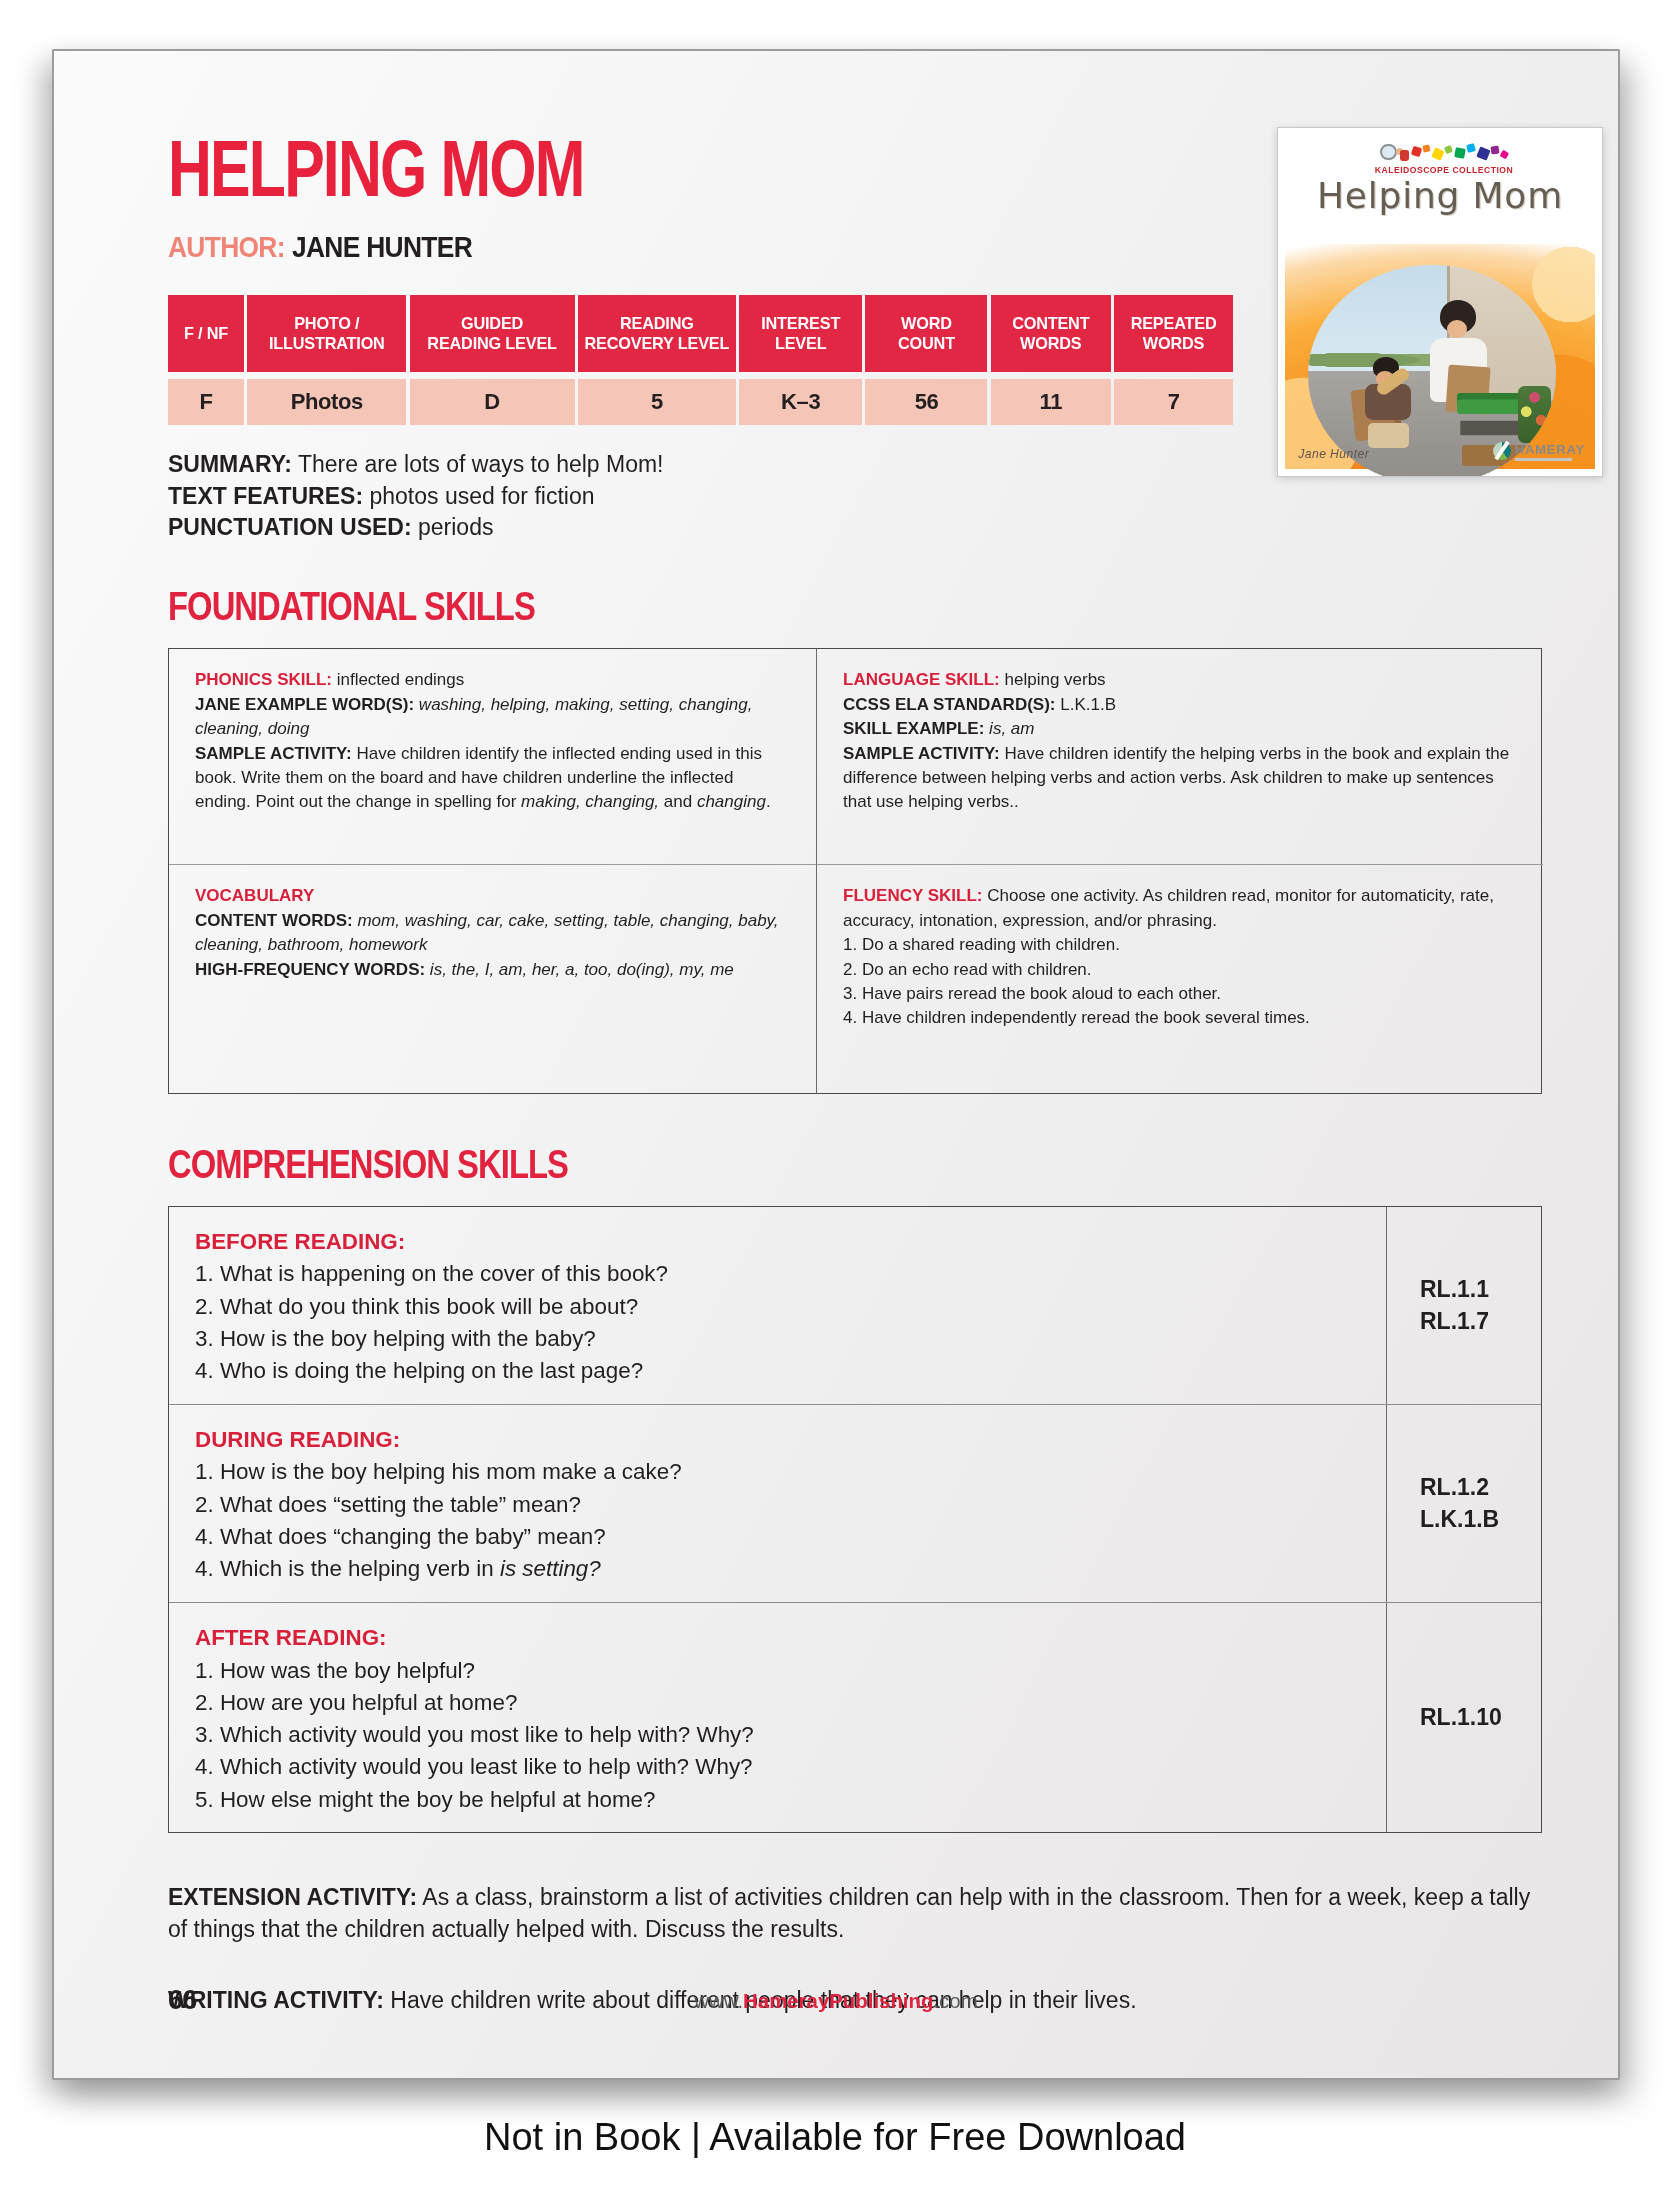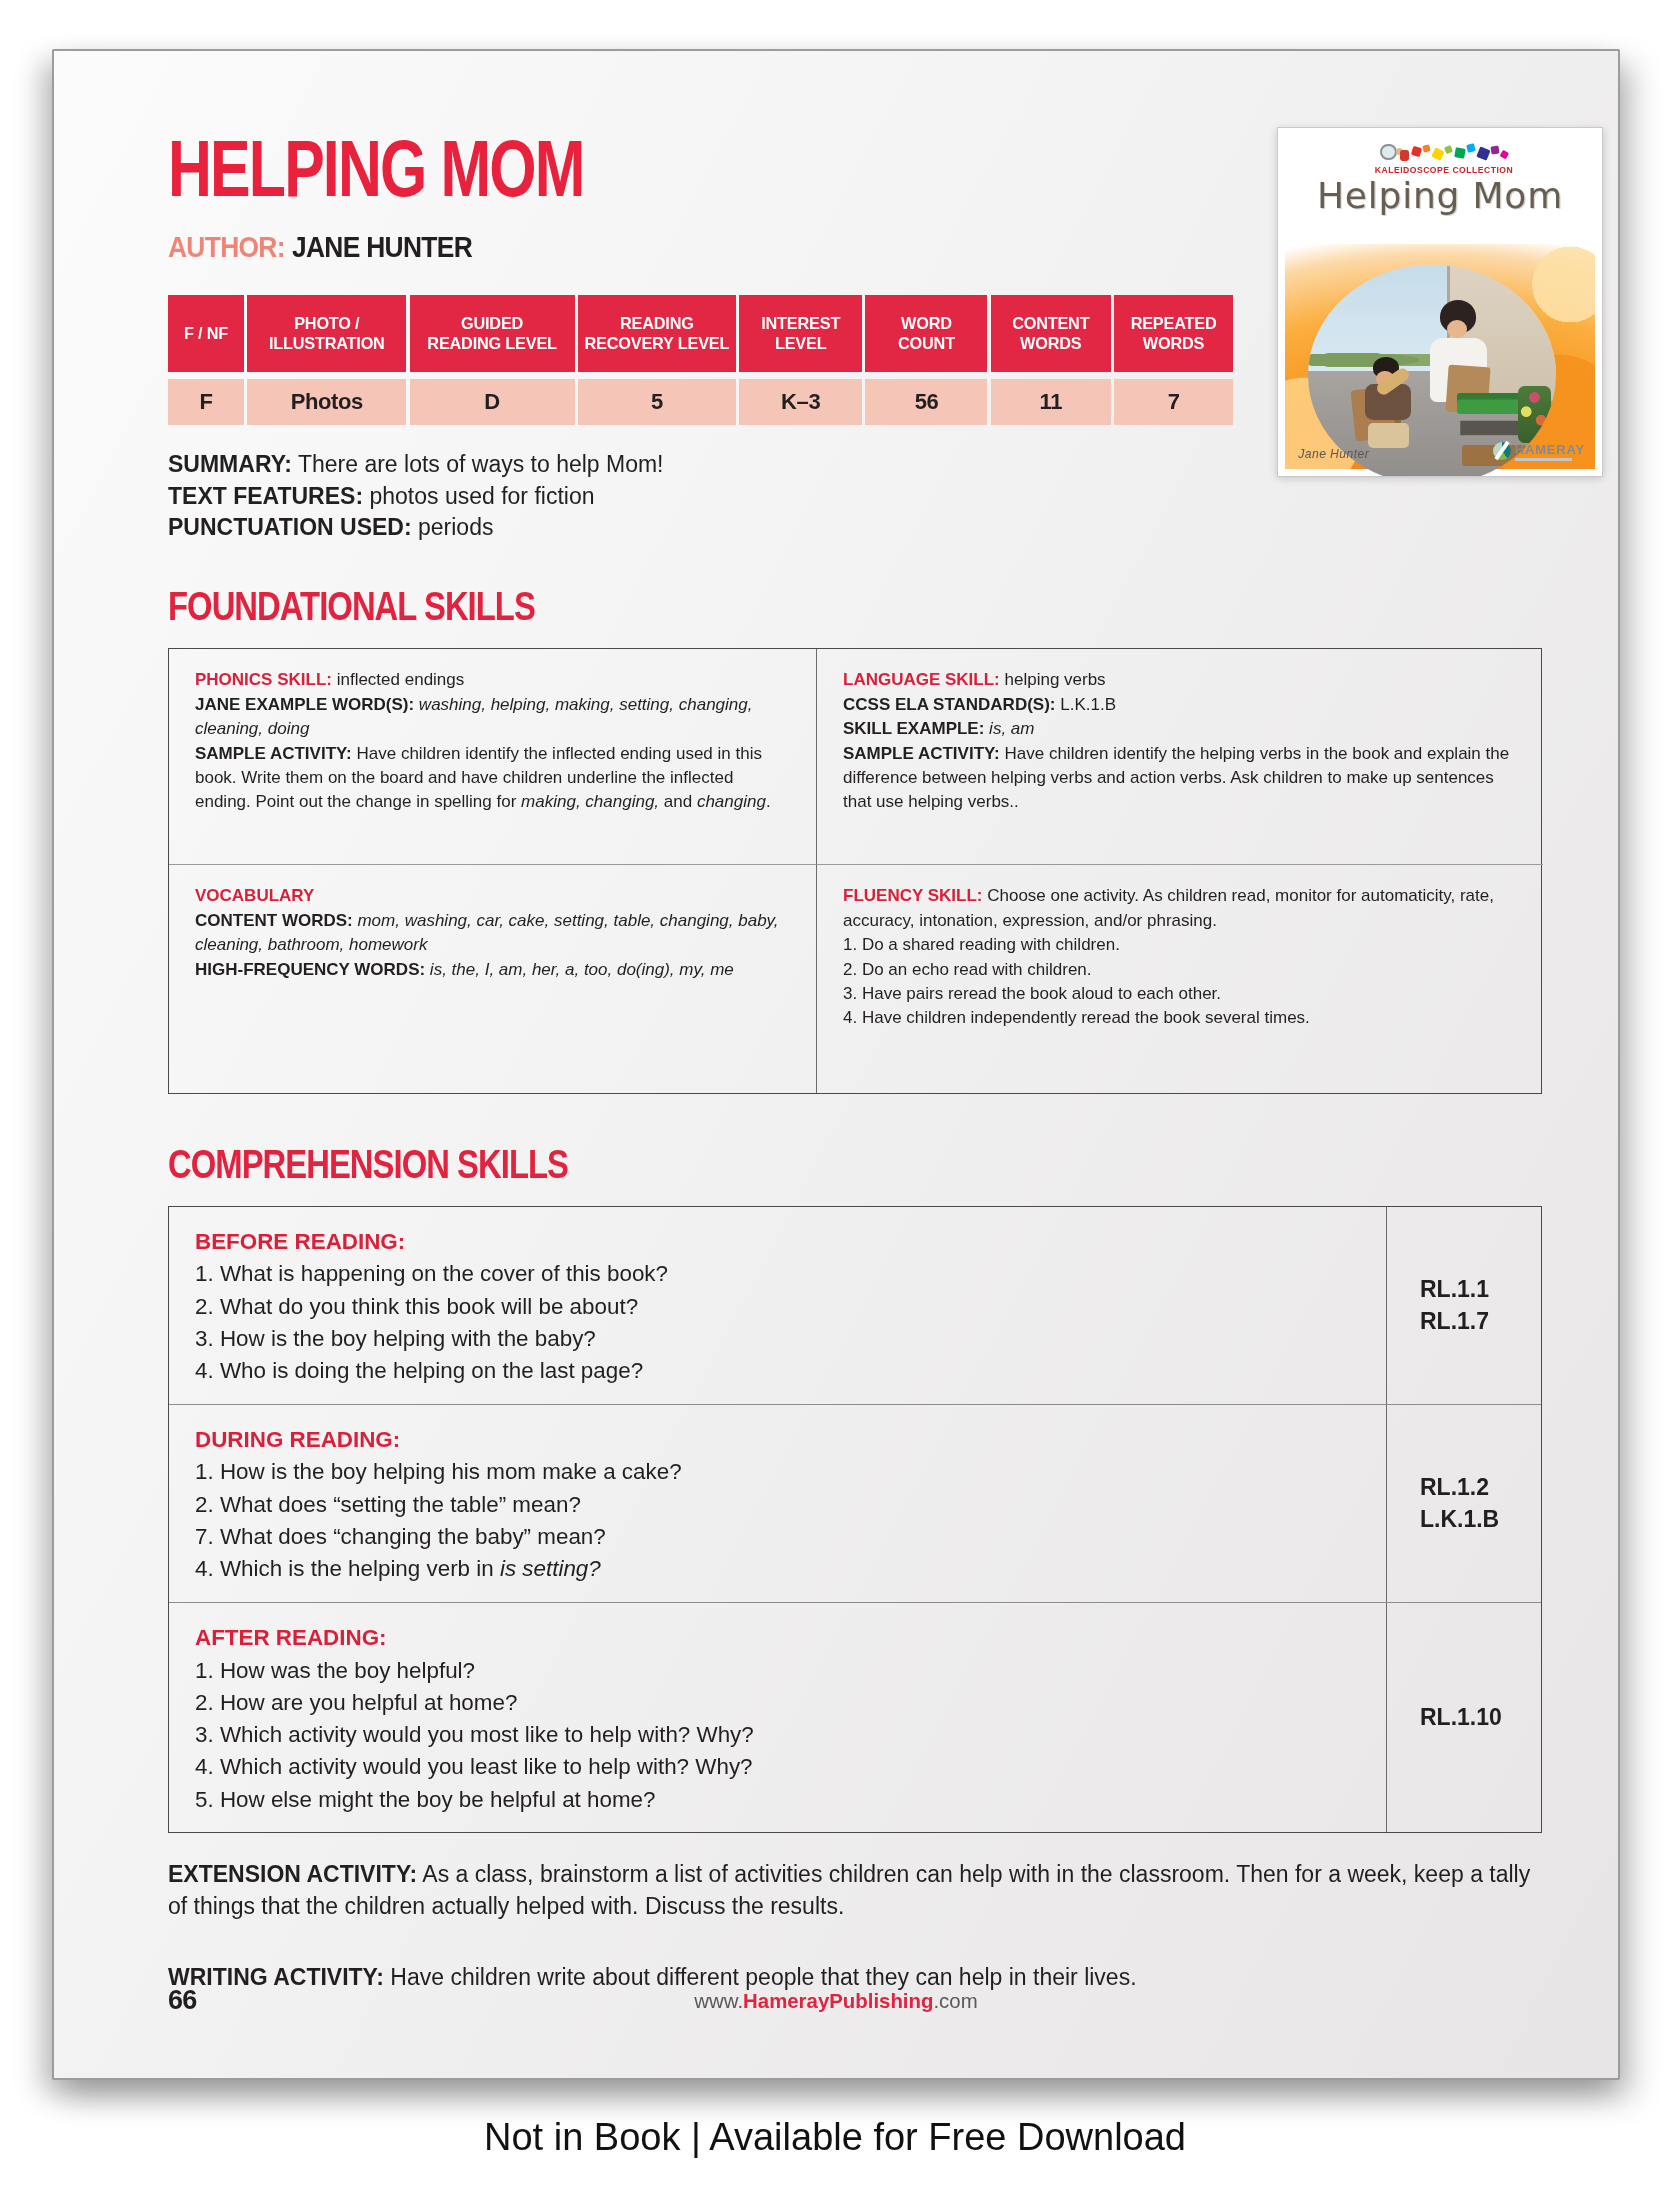--- a/index.html
+++ b/index.html
@@ -52,21 +52,21 @@
   .crow{display:grid;grid-template-columns:1217px 153px;}
   .crow + .crow{border-top:1.6px solid #8d8d8d;}
   .cq{padding:19.6px 23px 16.3px 26px;font-size:22.4px;line-height:1.44;box-sizing:border-box;}
   .cq .qline{margin:0;}
   .cstd{border-left:1.6px solid #6b6b6b;display:flex;flex-direction:column;justify-content:center;
     padding-left:33px;font-weight:700;font-size:23px;line-height:1.4;box-sizing:border-box;}
   .r1{min-height:165px;} .r2{min-height:170px;} .r3{min-height:193px;}
 
   
   .activity{margin:0;font-size:23px;line-height:1.4;}
-  .ext{margin-top:25px;}
+  .ext{margin-top:48px;}
   .wri{margin-top:38px;}
 
   
   .footer{position:absolute;left:0;top:1934px;width:1564px;height:41px;}
   .pagenum{position:absolute;left:114px;top:0;font-weight:700;font-size:27px;letter-spacing:-0.8px;}
   .siteurl{position:absolute;left:0;width:100%;top:4.9px;text-align:center;font-size:20.4px;color:#58595b;}
   .siteurl .brand{color:#e2233f;font-weight:700;}
 
   
   .caption{position:absolute;left:0;top:2116px;width:1670px;text-align:center;
@@ -222,21 +222,21 @@
         <div class="cstd">
           <div>RL.1.1</div>
           <div>RL.1.7</div>
         </div>
       </div>
       <div class="crow r2">
         <div class="cq">
           <div class="rlabel">DURING READING:</div>
           <div class="qline">1. How is the boy helping his mom make a cake?</div>
           <div class="qline">2. What does “setting the table” mean?</div>
-          <div class="qline">7. What does “changing the baby” mean?</div>
+          <div class="qline">4. What does “changing the baby” mean?</div>
           <div class="qline"><span>4. Which is the helping verb in </span><span class="it">is setting?</span></div>
         </div>
         <div class="cstd">
           <div>RL.1.2</div>
           <div>L.K.1.B</div>
         </div>
       </div>
       <div class="crow r3">
         <div class="cq">
           <div class="rlabel">AFTER READING:</div>

